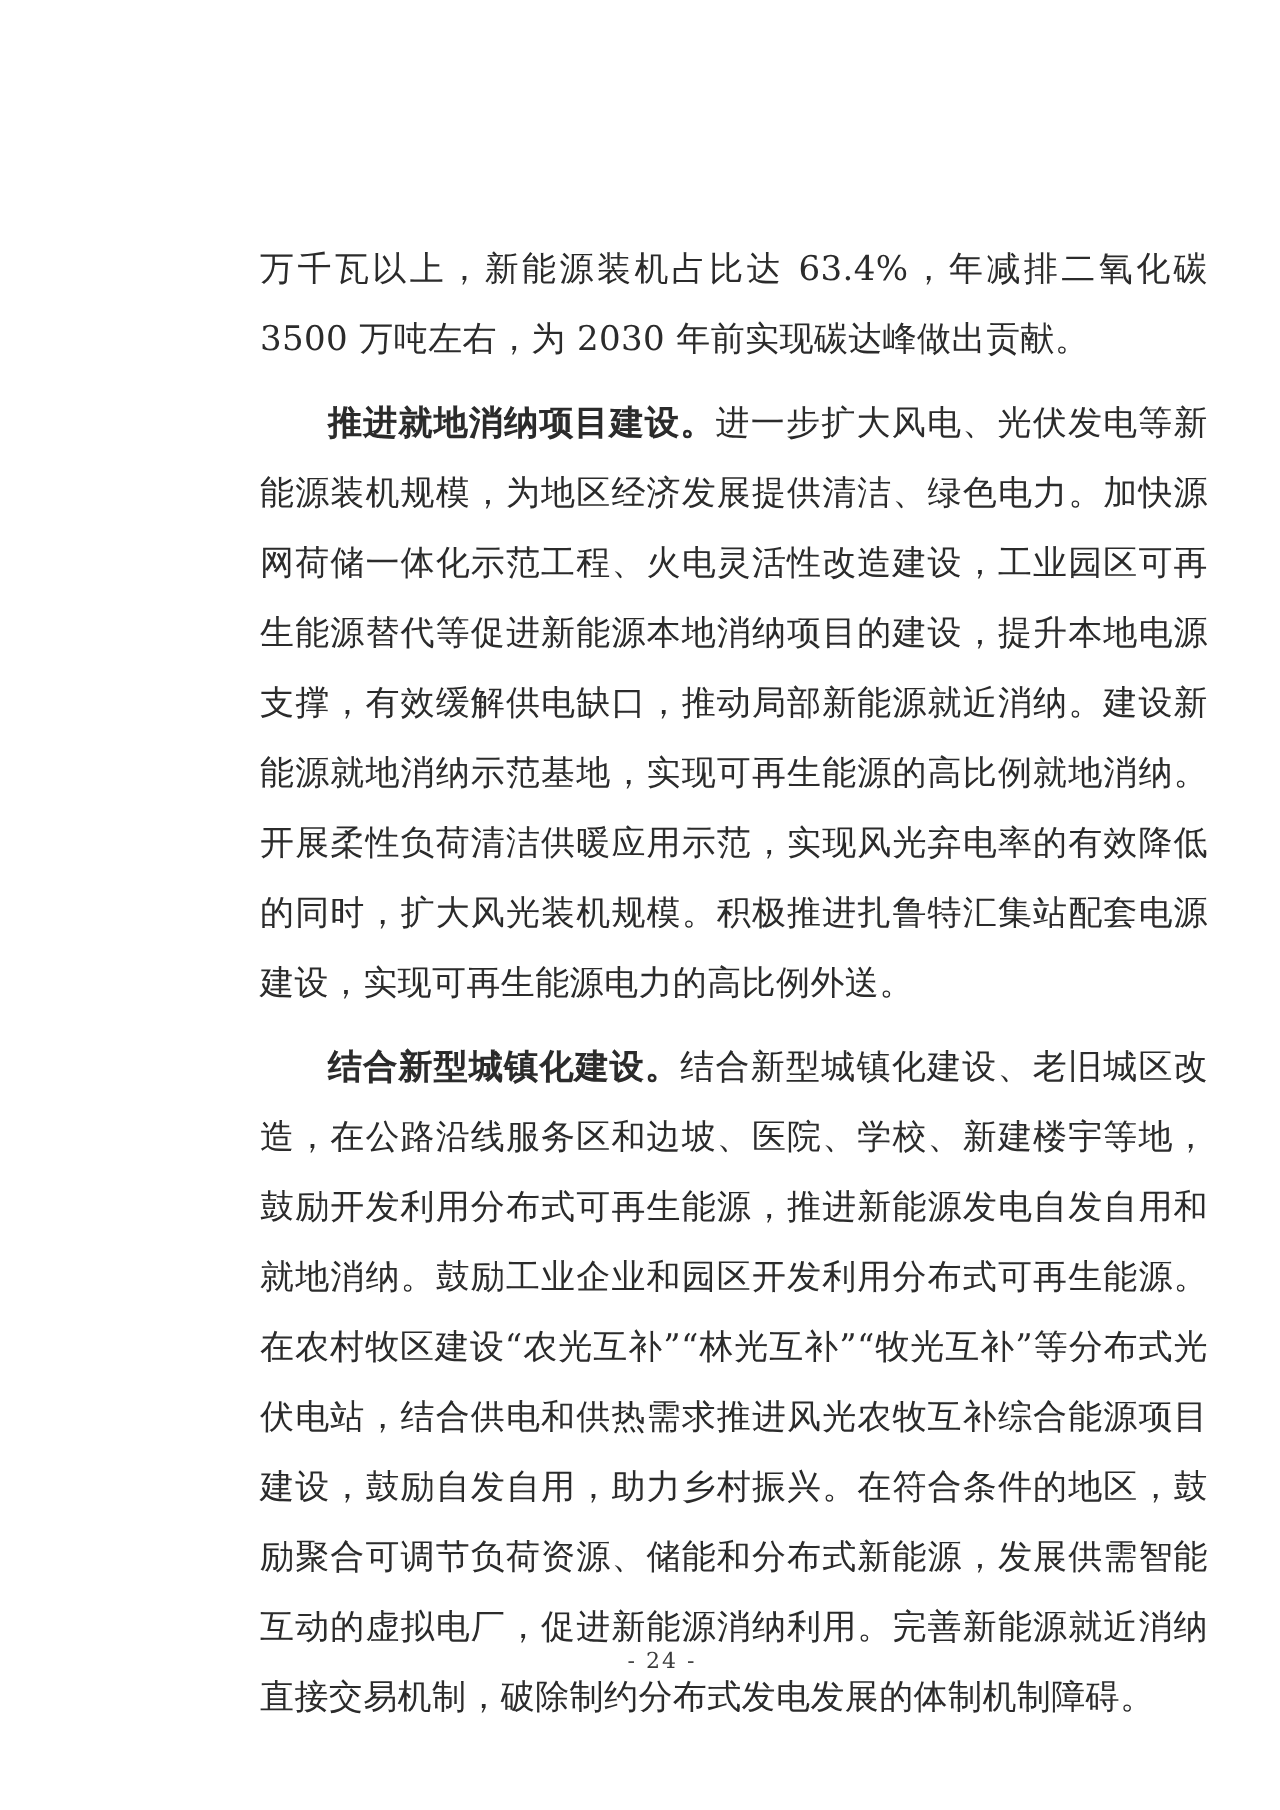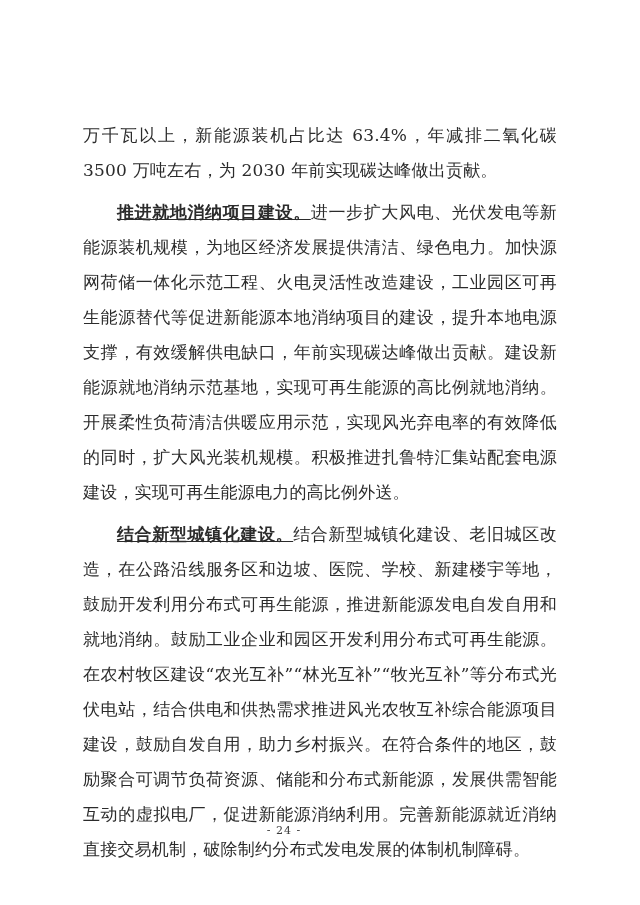--- a/index.html
+++ b/index.html
@@ -8,60 +8,60 @@
     background: #ffffff;
   }
   .page {
     position: relative;
     width: 568px;
     height: 905px;
     background: #ffffff;
     overflow: hidden;
     font-family: "DejaVu Serif", "Liberation Serif", serif;
     color: #2b2b2b;
+    margin-left: 47px;
   }
   .content {
     position: absolute;
     top: 118px;
     left: 83px;
     width: 474px;
   }
   .para {
     font-size: 17px;
     line-height: 35px;
     text-align: justify;
     margin: 0 0 7px 0;
     letter-spacing: 0.2px;
   }
   .para.indent {
     text-indent: 2em;
   }
   .para .lead {
     font-weight: bold;
-    text-decoration: underline;
   }
   .footer {
     position: absolute;
     top: 824px;
     left: 0;
     width: 100%;
     text-align: center;
     font-size: 11px;
     color: #3a3a3a;
     letter-spacing: 1px;
   }
 </style>
 </head>
 <body>
 
 <div class="page">
   <div class="content">
 
     <p class="para"><span>万千瓦以上，新能源装机占比达 63.4%，年减排二氧化碳 3500 万吨左右，为 2030 年前实现碳达峰做出贡献。</span></p>
 
-    <p class="para indent"><span class="lead">推进就地消纳项目建设。</span><span>进一步扩大风电、光伏发电等新能源装机规模，为地区经济发展提供清洁、绿色电力。加快源网荷储一体化示范工程、火电灵活性改造建设，工业园区可再生能源替代等促进新能源本地消纳项目的建设，提升本地电源支撑，有效缓解供电缺口，年前实现碳达峰做出贡献。建设新能源就地消纳示范基地，实现可再生能源的高比例就地消纳。开展柔性负荷清洁供暖应用示范，实现风光弃电率的有效降低的同时，扩大风光装机规模。积极推进扎鲁特汇集站配套电源建设，实现可再生能源电力的高比例外送。</span></p>
+    <p class="para indent"><span class="lead">推进就地消纳项目建设。</span><span>进一步扩大风电、光伏发电等新能源装机规模，为地区经济发展提供清洁、绿色电力。加快源网荷储一体化示范工程、火电灵活性改造建设，工业园区可再生能源替代等促进新能源本地消纳项目的建设，提升本地电源支撑，有效缓解供电缺口，推动局部新能源就近消纳。建设新能源就地消纳示范基地，实现可再生能源的高比例就地消纳。开展柔性负荷清洁供暖应用示范，实现风光弃电率的有效降低的同时，扩大风光装机规模。积极推进扎鲁特汇集站配套电源建设，实现可再生能源电力的高比例外送。</span></p>
 
     <p class="para indent"><span class="lead">结合新型城镇化建设。</span><span>结合新型城镇化建设、老旧城区改造，在公路沿线服务区和边坡、医院、学校、新建楼宇等地，鼓励开发利用分布式可再生能源，推进新能源发电自发自用和就地消纳。鼓励工业企业和园区开发利用分布式可再生能源。在农村牧区建设“农光互补”“林光互补”“牧光互补”等分布式光伏电站，结合供电和供热需求推进风光农牧互补综合能源项目建设，鼓励自发自用，助力乡村振兴。在符合条件的地区，鼓励聚合可调节负荷资源、储能和分布式新能源，发展供需智能互动的虚拟电厂，促进新能源消纳利用。完善新能源就近消纳直接交易机制，破除制约分布式发电发展的体制机制障碍。</span></p>
 
   </div>
 
   <div class="footer"><span>- 24 -</span></div>
 </div>
 
 </body></html>

